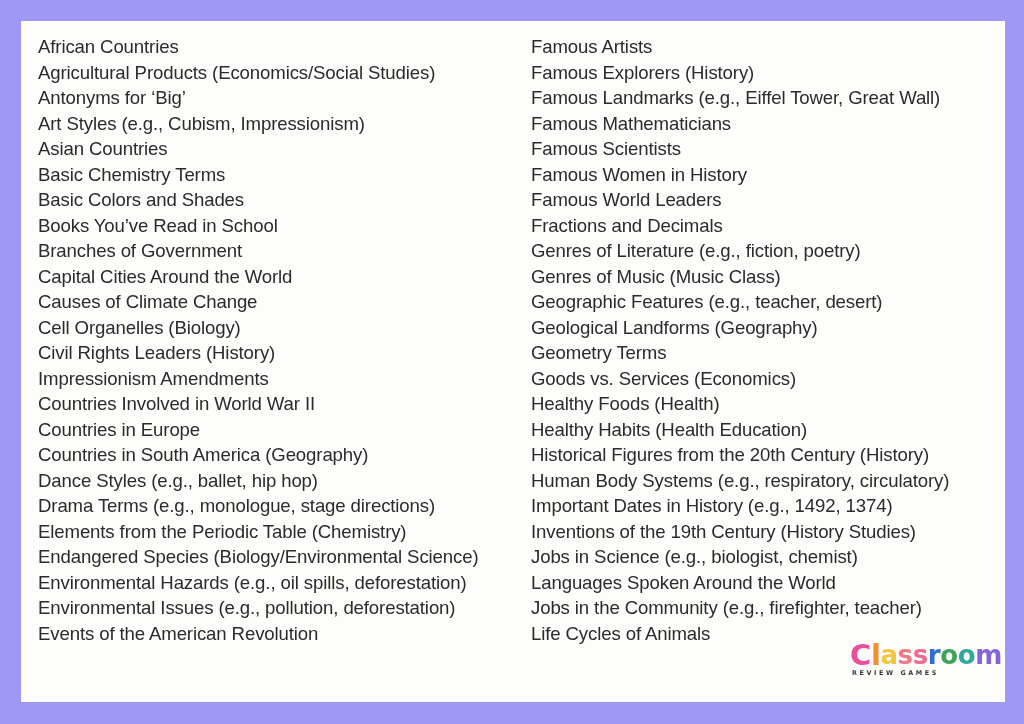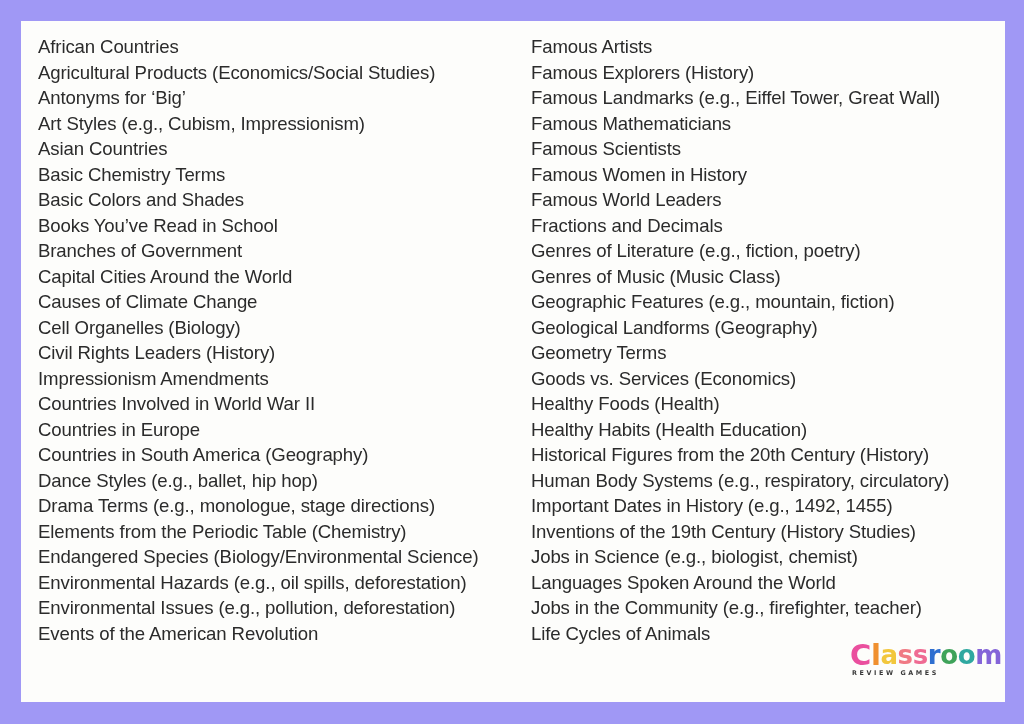--- a/index.html
+++ b/index.html
@@ -143,29 +143,29 @@
           <div class="topic-item">Famous Artists</div>
           <div class="topic-item">Famous Explorers (History)</div>
           <div class="topic-item">Famous Landmarks (e.g., Eiffel Tower, Great Wall)</div>
           <div class="topic-item">Famous Mathematicians</div>
           <div class="topic-item">Famous Scientists</div>
           <div class="topic-item">Famous Women in History</div>
           <div class="topic-item">Famous World Leaders</div>
           <div class="topic-item">Fractions and Decimals</div>
           <div class="topic-item">Genres of Literature (e.g., fiction, poetry)</div>
           <div class="topic-item">Genres of Music (Music Class)</div>
-          <div class="topic-item">Geographic Features (e.g., mountain, fiction)</div>
+          <div class="topic-item">Geographic Features (e.g., teacher, desert)</div>
           <div class="topic-item">Geological Landforms (Geography)</div>
           <div class="topic-item">Geometry Terms</div>
           <div class="topic-item">Goods vs. Services (Economics)</div>
           <div class="topic-item">Healthy Foods (Health)</div>
           <div class="topic-item">Healthy Habits (Health Education)</div>
           <div class="topic-item">Historical Figures from the 20th Century (History)</div>
           <div class="topic-item">Human Body Systems (e.g., respiratory, circulatory)</div>
-          <div class="topic-item">Important Dates in History (e.g., 1492, 1455)</div>
+          <div class="topic-item">Important Dates in History (e.g., 1492, 1374)</div>
           <div class="topic-item">Inventions of the 19th Century (History Studies)</div>
           <div class="topic-item">Jobs in Science (e.g., biologist, chemist)</div>
           <div class="topic-item">Languages Spoken Around the World</div>
           <div class="topic-item">Jobs in the Community (e.g., firefighter, teacher)</div>
           <div class="topic-item">Life Cycles of Animals</div>
         </div>
     </div>
 
     <div id="logo">
       <div id="logo-word"><span class="gl tall" style="color: rgb(234, 79, 158);">C</span><span class="gl tall" style="color: rgb(240, 144, 47);">l</span><span class="gl" style="color: rgb(242, 199, 60);">a</span><span class="gl" style="color: rgb(240, 122, 132);">s</span><span class="gl" style="color: rgb(239, 107, 147);">s</span><span class="gl" style="color: rgb(47, 111, 208);">r</span><span class="gl" style="color: rgb(63, 163, 90);">o</span><span class="gl" style="color: rgb(47, 168, 160);">o</span><span class="gl" style="color: rgb(132, 100, 216);">m</span></div>

